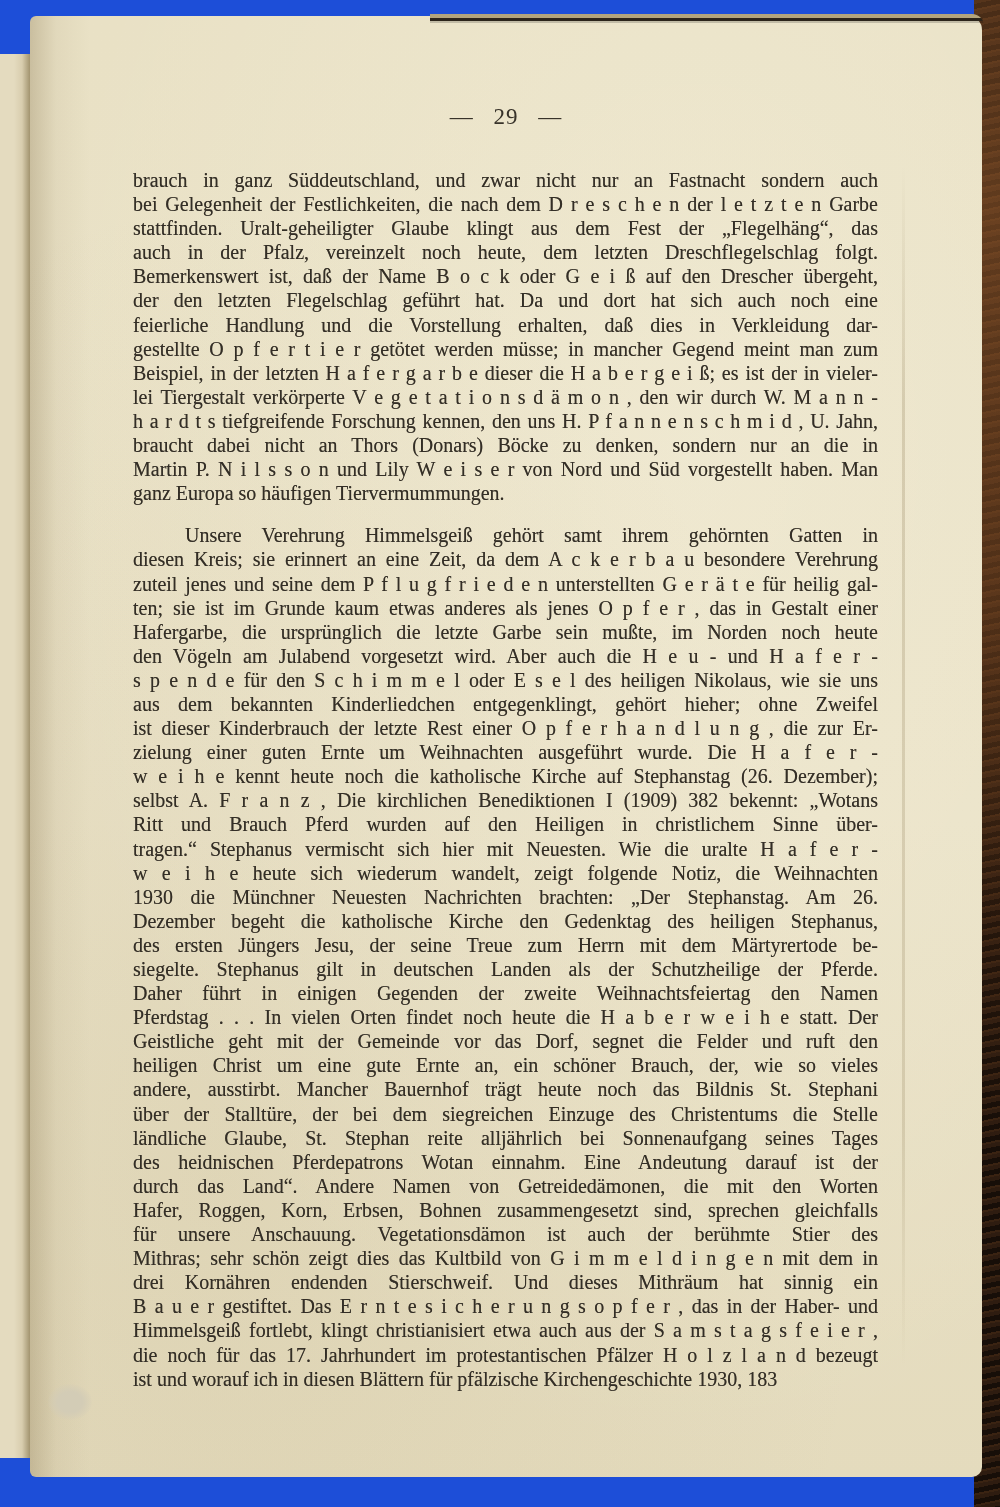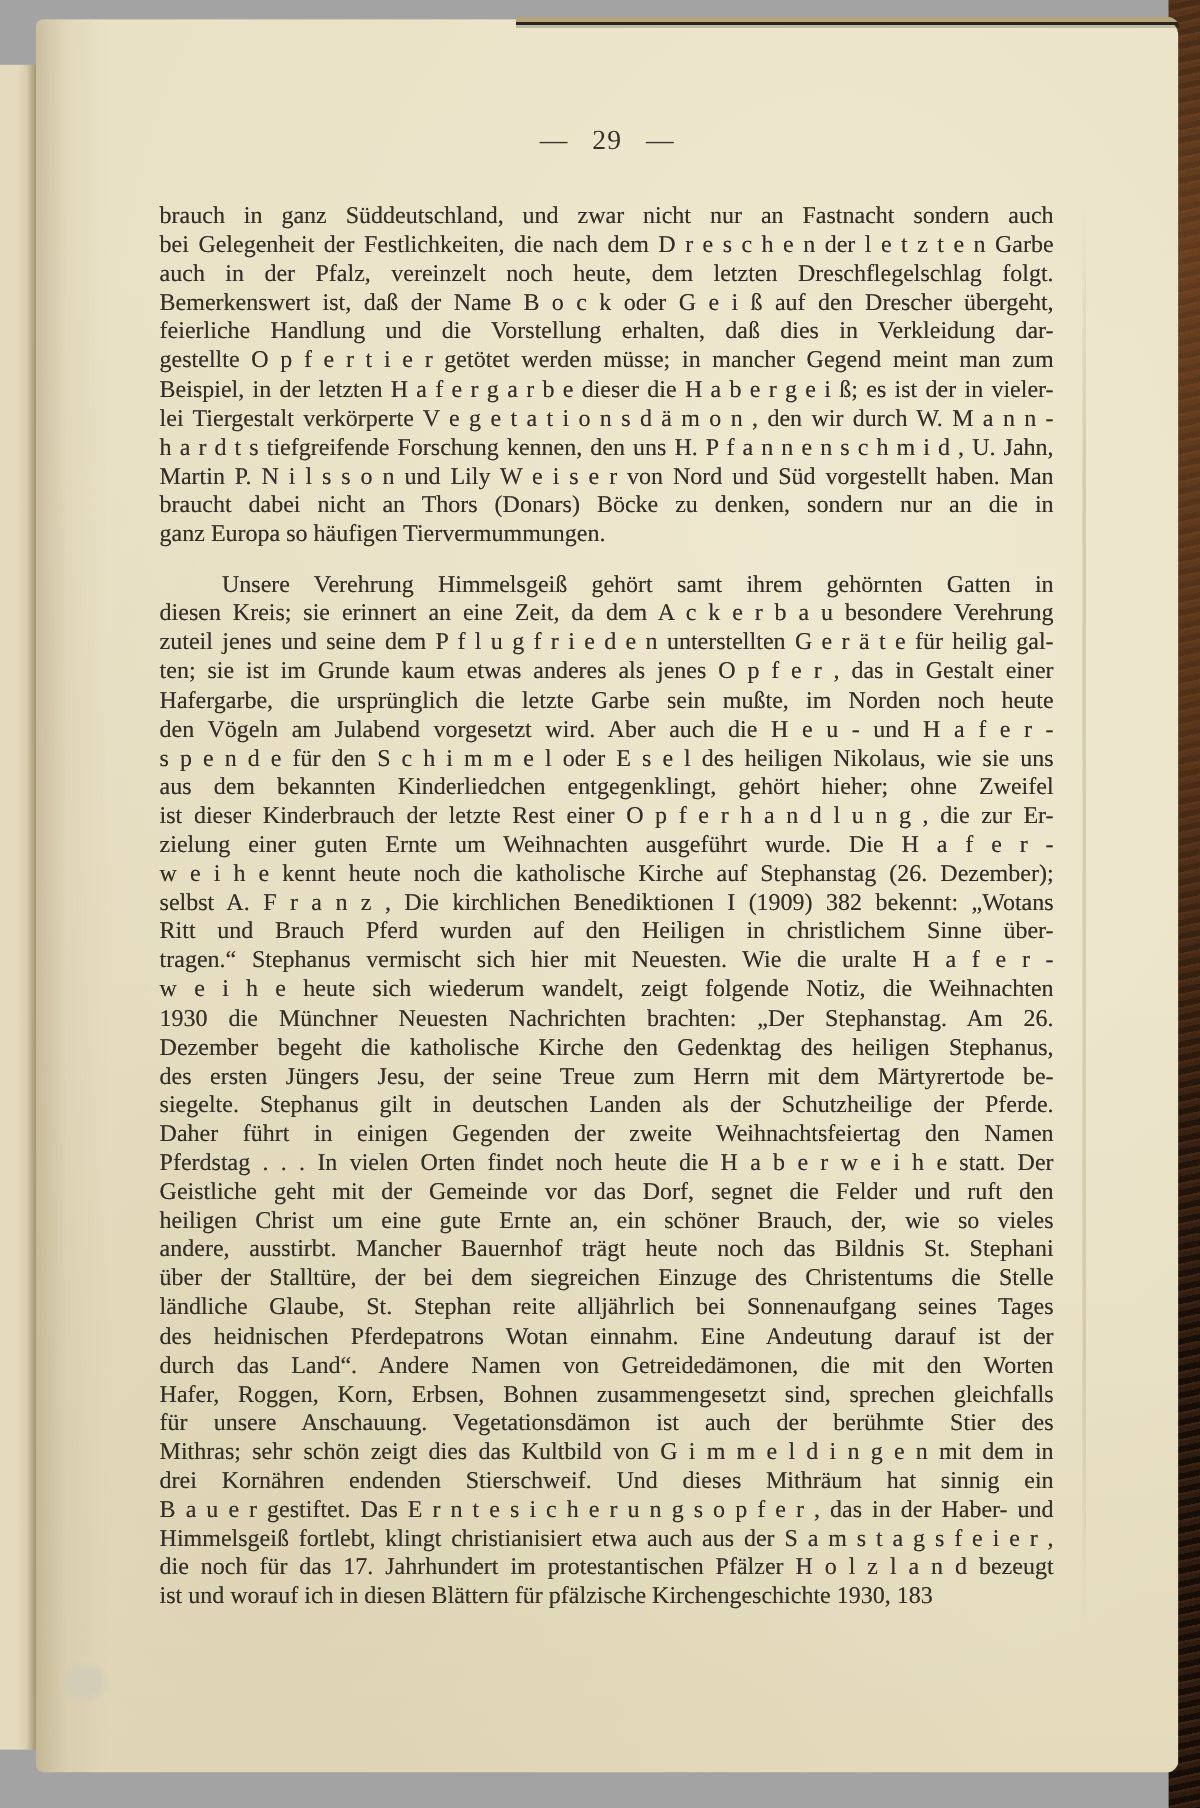--- a/index.html
+++ b/index.html
@@ -1,18 +1,18 @@
 <!DOCTYPE html>
 <html><head>
 <meta charset="utf-8">
 <style>
   html,body{margin:0;padding:0;background:#0c0b0a;}
   .photo{
     position:relative;width:1000px;height:1507px;overflow:hidden;
-    background:#a3a3a3;
+    background:#1d4ed8;
     font-family:"Liberation Serif","DejaVu Serif",serif;
   }
   
   .binding{
     position:absolute;right:0;top:0;width:26px;height:1507px;
     background:
       radial-gradient(circle at 55% 14%, rgba(150,92,46,.55), rgba(0,0,0,0) 55%),
       radial-gradient(circle at 40% 40%, rgba(110,64,30,.4), rgba(0,0,0,0) 60%),
       repeating-linear-gradient(168deg,#2e1c10 0 4px,#170e08 4px 9px,#3a2312 9px 11px),
       #140d08;
@@ -76,29 +76,31 @@
   <div class="under-page"></div>
   <div class="page">
     <div class="cover-overlap"></div>
     <div class="crease"></div>
     <div class="spot"></div>
     <div class="page-number">— 29 —</div>
     <div class="text-block">
       <div class="para para-1">
           <div class="line">brauch in ganz Süddeutschland, und zwar nicht nur an Fastnacht sondern auch</div>
           <div class="line">bei Gelegenheit der Festlichkeiten, die nach dem D r e s c h e n der l e t z t e n Garbe</div>
+          <div class="line">stattfinden.  Uralt-geheiligter Glaube klingt aus dem Fest der „Flegelhäng“, das</div>
           <div class="line">auch in der Pfalz, vereinzelt noch heute, dem letzten Dreschflegelschlag folgt.</div>
           <div class="line">Bemerkenswert ist, daß der Name B o c k oder G e i ß auf den Drescher übergeht,</div>
+          <div class="line">der den letzten Flegelschlag geführt hat.  Da und dort hat sich auch noch eine</div>
           <div class="line">feierliche Handlung und die Vorstellung erhalten, daß dies in Verkleidung dar-</div>
           <div class="line">gestellte O p f e r t i e r getötet werden müsse; in mancher Gegend meint man zum</div>
           <div class="line">Beispiel, in der letzten H a f e r g a r b e dieser die H a b e r g e i ß; es ist der in vieler-</div>
           <div class="line">lei Tiergestalt verkörperte V e g e t a t i o n s d ä m o n , den wir durch W. M a n n -</div>
           <div class="line">h a r d t s tiefgreifende Forschung kennen, den uns H. P f a n n e n s c h m i d , U. Jahn,</div>
+          <div class="line">braucht dabei nicht an Thors (Donars) Böcke zu denken, sondern nur an die in</div>
           <div class="line">Martin P. N i l s s o n und Lily W e i s e r von Nord und Süd vorgestellt haben.  Man</div>
-          <div class="line">braucht dabei nicht an Thors (Donars) Böcke zu denken, sondern nur an die in</div>
           <div class="line">ganz Europa so häufigen Tiervermummungen.</div>
         </div>
       <div class="para para-2">
           <div class="line">Unsere Verehrung Himmelsgeiß gehört samt ihrem gehörnten Gatten in</div>
           <div class="line">diesen Kreis; sie erinnert an eine Zeit, da dem A c k e r b a u besondere Verehrung</div>
           <div class="line">zuteil jenes und seine dem P f l u g f r i e d e n unterstellten G e r ä t e für heilig gal-</div>
           <div class="line">ten; sie ist im Grunde kaum etwas anderes als jenes O p f e r , das in Gestalt einer</div>
           <div class="line">Hafergarbe, die ursprünglich die letzte Garbe sein mußte, im Norden noch heute</div>
           <div class="line">den Vögeln am Julabend vorgesetzt wird.  Aber auch die H e u - und H a f e r -</div>
           <div class="line">s p e n d e für den S c h i m m e l oder E s e l des heiligen Nikolaus, wie sie uns</div>

